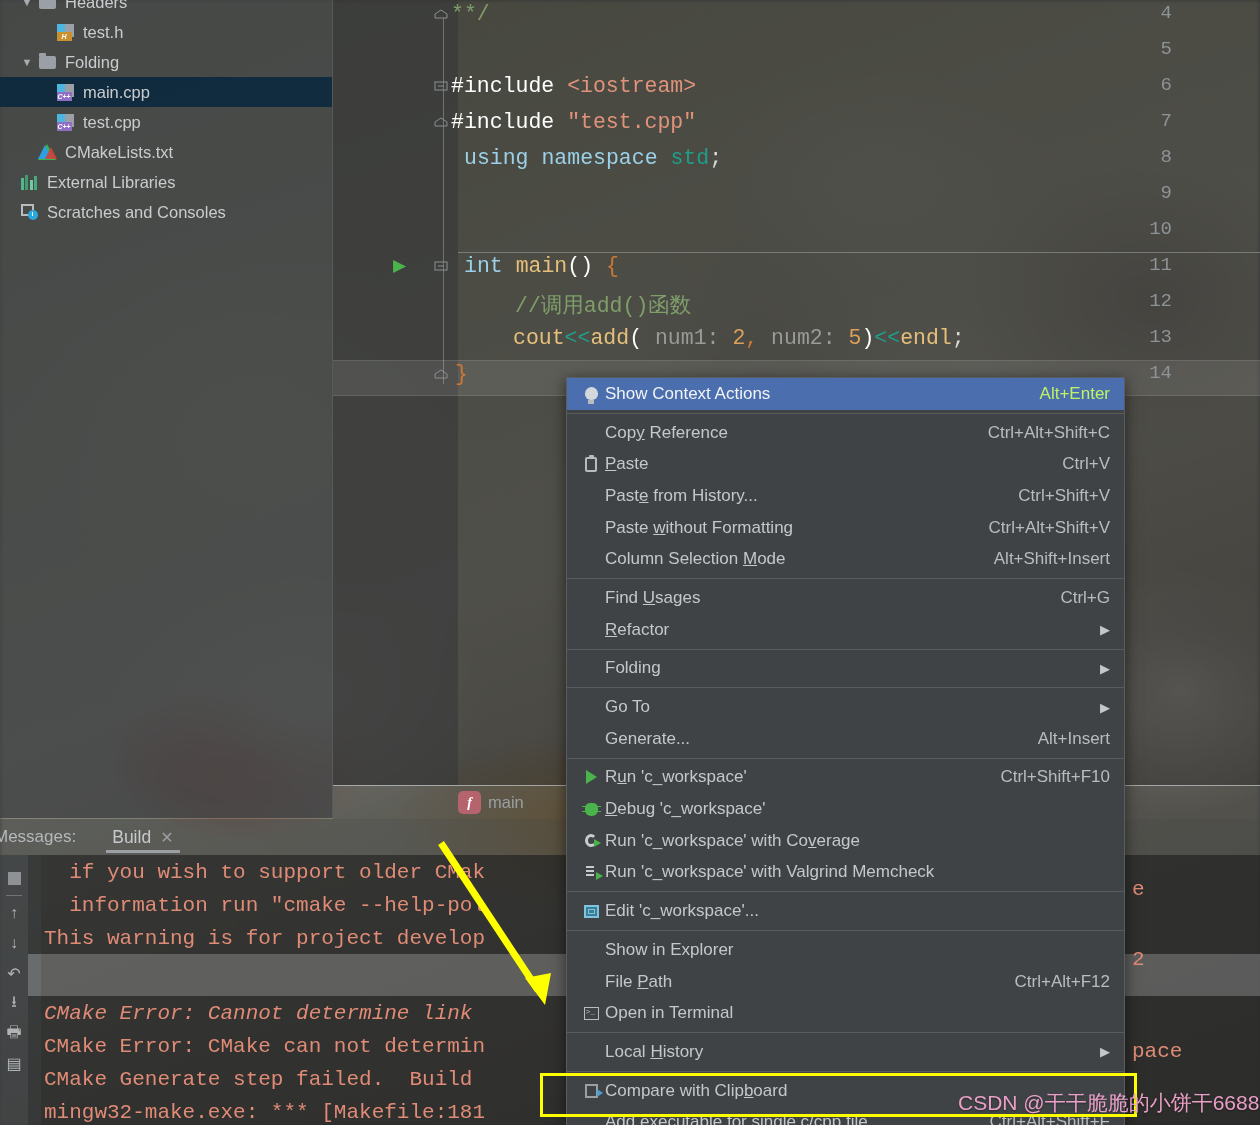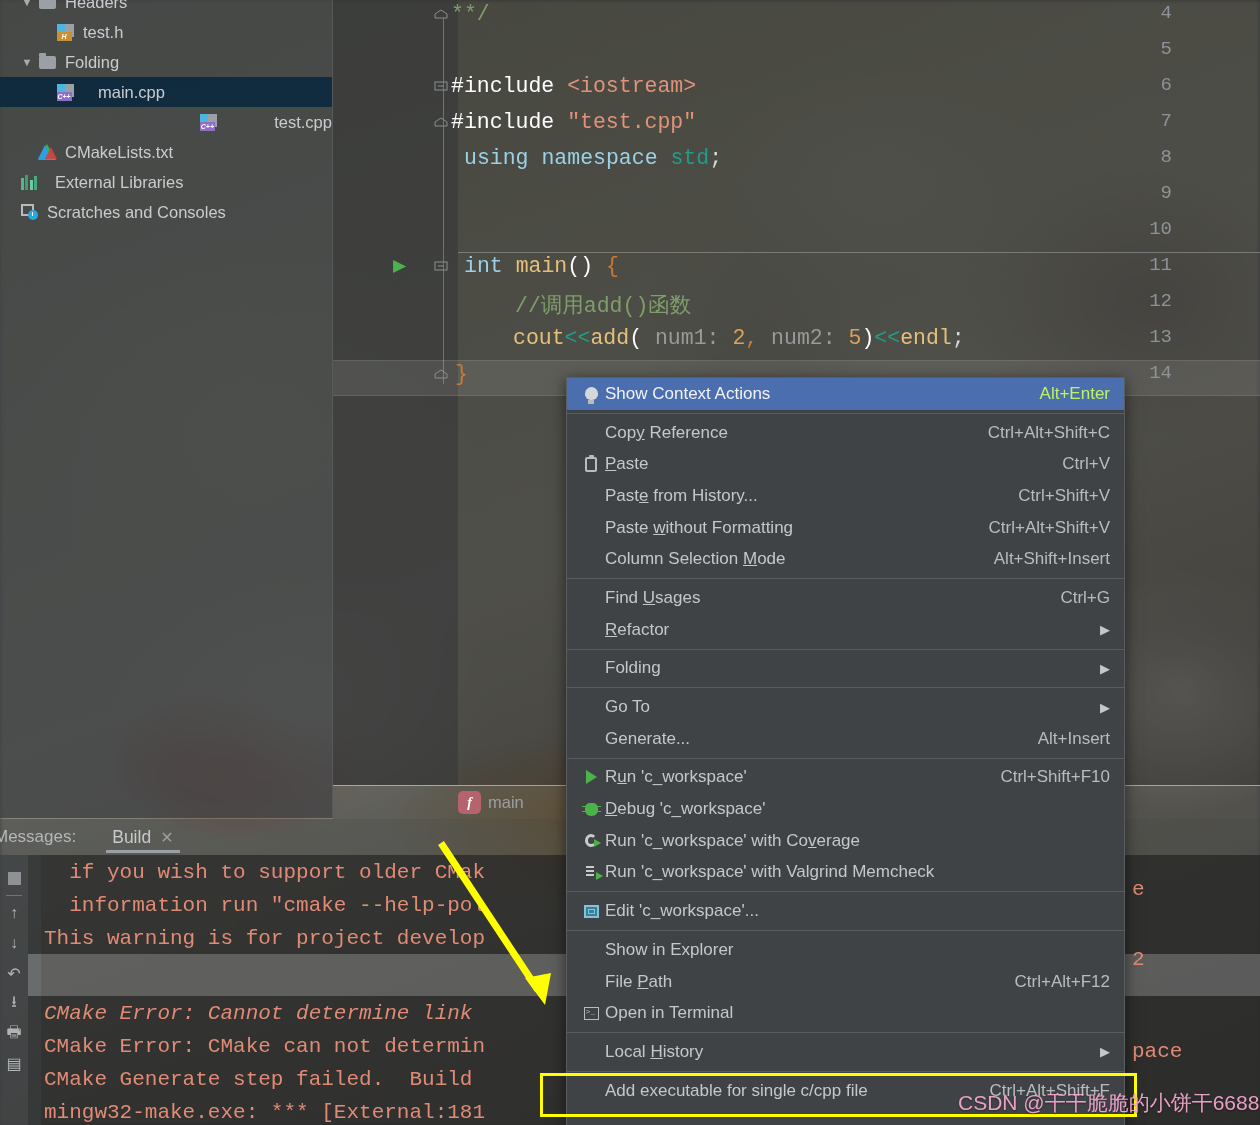--- a/index.html
+++ b/index.html
@@ -299,23 +299,23 @@
           <span class="tw"></span>
           <span class="tw"></span>
           <span class="tw arrow"></span>
           <span class="tree-icon">
             <span class="ficon">
               <i class="pg"></i>
               <i class="cyan"></i>
               <i class="tag cpp">C++</i>
             </span>
           </span>
-          <span style="margin-left:22px">main.cpp</span>
-        </div>
-        <div class="tree-row" style="position: absolute; left: 0px; right: 0px; top: 107px; justify-content: space-between;">
+          <span style="margin-left:7px">main.cpp</span>
+        </div>
+        <div class="tree-row" style="position: absolute; left: 0px; right: 0px; top: 107px;">
           <span class="tw"></span>
           <span class="tw"></span>
           <span class="tw arrow"></span>
           <span class="tree-icon">
             <span class="ficon">
               <i class="pg"></i>
               <i class="cyan"></i>
               <i class="tag cpp">C++</i>
             </span>
           </span>
@@ -332,21 +332,21 @@
         <div class="tree-row" style="position: absolute; left: 0px; right: 0px; top: 167px;">
           <span class="tw arrow"></span>
           <span class="tree-icon">
             <span class="lib-ic">
               <i></i>
               <i></i>
               <i></i>
               <i></i>
             </span>
           </span>
-          <span style="margin-left:15px">External Libraries</span>
+          <span style="margin-left:7px">External Libraries</span>
         </div>
         <div class="tree-row" style="position: absolute; left: 0px; right: 0px; top: 197px;">
           <span class="tw arrow"></span>
           <span class="tree-icon">
             <span class="scratch-ic">
               <i class="sq"></i>
               <i class="cl"></i>
             </span>
           </span>
           <span style="margin-left:7px">Scratches and Consoles</span>
@@ -443,21 +443,21 @@
       <div id="build-gutter"></div>
       <div id="console-lines">
           <div class="cline" style="top: 6px;">  if you wish to support older CMak</div>
           <div class="cline" style="top: 39px;">  information run "cmake --help-pol</div>
           <div class="cline" style="top: 72px;">This warning is for project develop</div>
           <div class="cl-highlight" style="top: 99px;"></div>
           <div class="cline" style="top: 105px;"></div>
           <div class="cline" style="top: 147px; font-style: italic;">CMake Error: Cannot determine link</div>
           <div class="cline" style="top: 180px;">CMake Error: CMake can not determin</div>
           <div class="cline" style="top: 213px;">CMake Generate step failed.  Build</div>
-          <div class="cline" style="top: 246px;">mingw32-make.exe: *** [External:181</div>
+          <div class="cline" style="top: 246px;">mingw32-make.exe: *** [Makefile:181</div>
         </div>
       <div id="console-clipped">
           <div class="cline" style="left: 1104px; top: 23px;">e</div>
           <div class="cline" style="left: 1104px; top: 93px;">2</div>
           <div class="cline" style="left: 1104px; top: 185px;">pace</div>
         </div>
     </div>
   </div>
 
   <div id="context-menu">
@@ -579,20 +579,26 @@
           <span class="mi-label">Open in Terminal</span>
         </div>
         <div class="mi-sep"></div>
         <div class="mi">
           <span class="mi-icon"></span>
           <span class="mi-label">Local <u>H</u>istory</span>
           <span class="mi-arrow">▶</span>
         </div>
         <div class="mi-sep"></div>
         <div class="mi">
+          <span class="mi-icon">
+            <span class="cmp-ic"></span>
+          </span>
+          <span class="mi-label">Compare with Clip<u>b</u>oard</span>
+        </div>
+        <div class="mi">
           <span class="mi-icon"></span>
           <span class="mi-label">Add executable for single c/cpp file</span>
           <span class="mi-accel">Ctrl+Alt+Shift+F</span>
         </div>
       </div>
   </div>
 
   <div id="yellow-box"></div>
 
   <svg id="yellow-arrow" viewBox="0 0 1260 1125">

